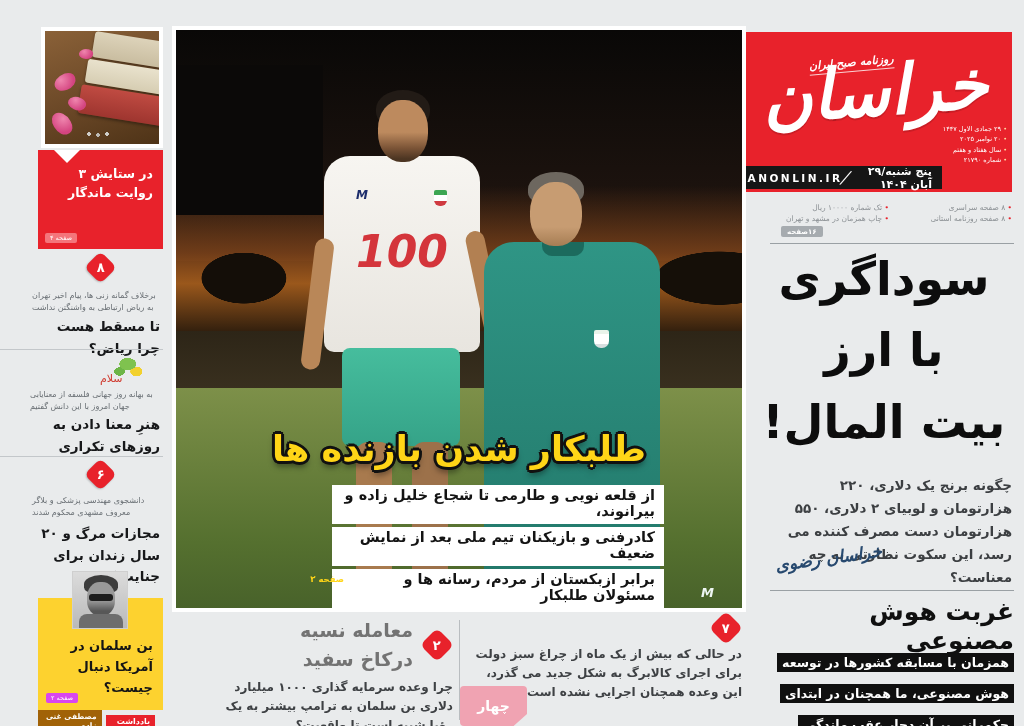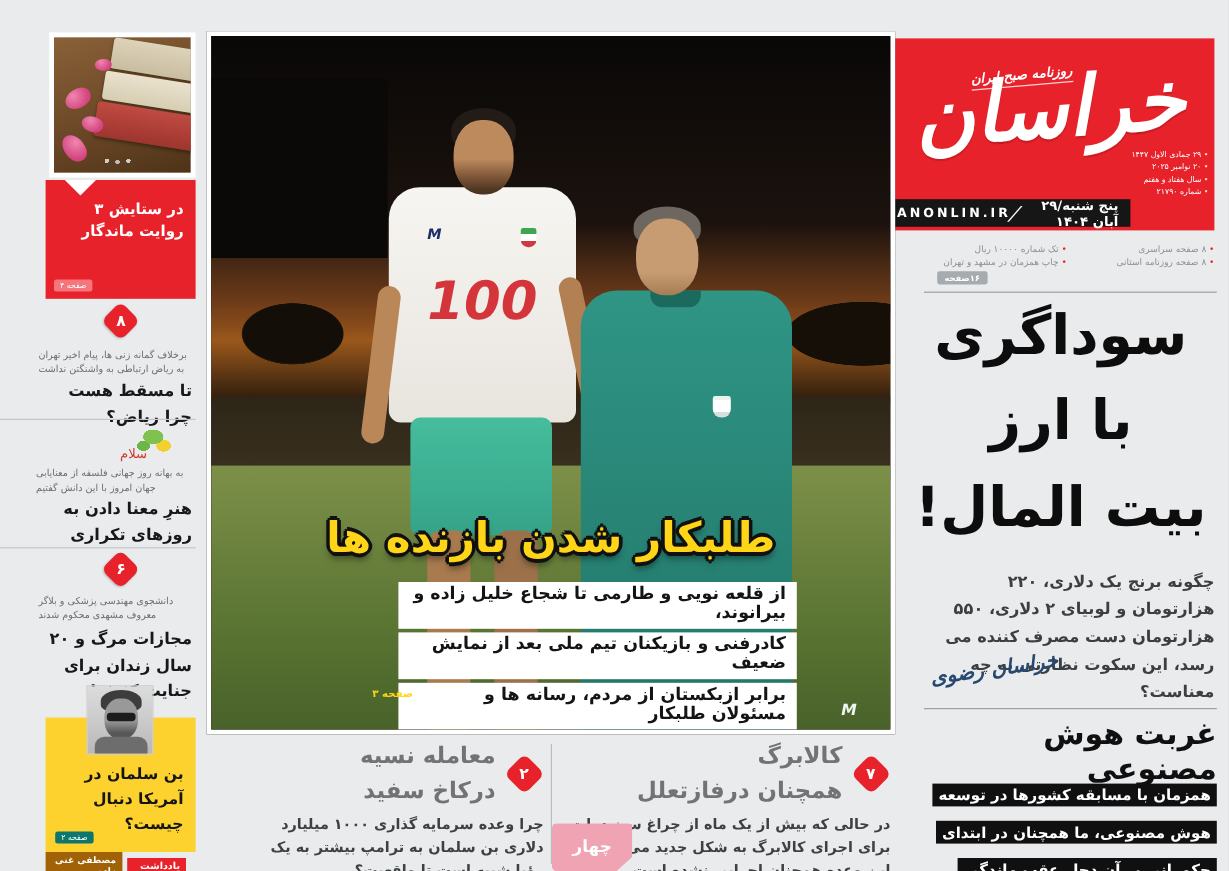--- a/index.html
+++ b/index.html
@@ -59,21 +59,21 @@
   .po-hair { position:absolute; left:11px; top:3px; width:34px; height:18px; background:#3c3c3c; border-radius:50% 50% 30% 30%; }
   .po-face { position:absolute; left:14px; top:10px; width:28px; height:34px; background:linear-gradient(#a89685 55%,#5d564c 85%); border-radius:45%; }
   .po-glass { position:absolute; left:16px; top:22px; width:24px; height:7px; background:#1d1d1d; border-radius:3px; }
   .po-body { position:absolute; left:6px; top:42px; width:44px; height:16px; background:#6e6e66; border-radius:8px 8px 0 0; }
 
   .note-box { position:absolute; left:38px; top:598px; width:125px; height:112px; background:#fdd22f; z-index:2; }
   .note-title { padding:38px 10px 0 6px; font-size:13px; font-weight:800; color:#151515; line-height:1.6; text-align:right; }
   .note-meta { display:flex; direction:rtl; align-items:center; gap:4px; margin:6px 8px 0 0; }
   .note-label { background:#e8222b; color:#fff; font-size:8px; font-weight:800; padding:2px 5px;margin-top:11px; }
   .note-author { background:#a16207; color:#fff; font-size:7.5px; font-weight:700; padding:2px 5px; }
-  .note-page { position:absolute; left:8px; bottom:7px; background:#0f766e; color:#fff; font-size:6.5px; padding:1px 5px; border-radius:2px; }
+  .note-page { position:absolute; left:8px; bottom:7px; background:#d946ef; color:#fff; font-size:6.5px; padding:1px 5px; border-radius:2px; }
 
   
   .masthead { position:absolute; left:637px; top:32px; width:375px; height:160px; background:#e8222b; z-index:1; }
   .tagline { position:absolute; right:118px; top:24px; color:#fff; font-size:11px; font-weight:700; font-style:italic;
     transform:rotate(-5deg); border-bottom:1px solid rgba(255,255,255,.8); padding-bottom:2px; }
   .logo-text { position:absolute; right:24px; top:26px; color:#fff; font-size:68px; font-weight:800; font-style:italic;
     transform:rotate(-4deg); letter-spacing:-3px; line-height:1; text-shadow:0 2px 0 rgba(0,0,0,.12); }
   .mh-info { position:absolute; right:5px; top:92px; width:70px; text-align:right; color:#fff; font-size:6.5px; line-height:1.6; }
   .mh-info div::before { content:"• "; color:#ffd9a0; }
   .mh-bar { position:absolute; left:-12px; bottom:3px; right:70px; height:23px; background:#161616; color:#fff;
@@ -315,22 +315,18 @@
       </div>
     </div>
     <div class="art-text">چرا وعده سرمایه گذاری ۱۰۰۰ میلیارد دلاری بن سلمان به ترامپ بیشتر به یک رؤیا شبیه است تا واقعیت؟</div>
   </div>
 
   <div class="art art-b">
     <div class="art-head">
       <div class="art-badge">
           <span>۷</span>
         </div>
-      <div class="art-title">
-        <div>کالابرگ</div>
-        <div>همچنان درفازتعلل</div>
-      </div>
     </div>
     <div class="art-text">در حالی که بیش از یک ماه از چراغ سبز دولت برای اجرای کالابرگ به شکل جدید می گذرد، این وعده همچنان اجرایی نشده است</div>
     <div class="pink-label">چهار</div>
   </div>
 
 </div>
 
 </body></html>

